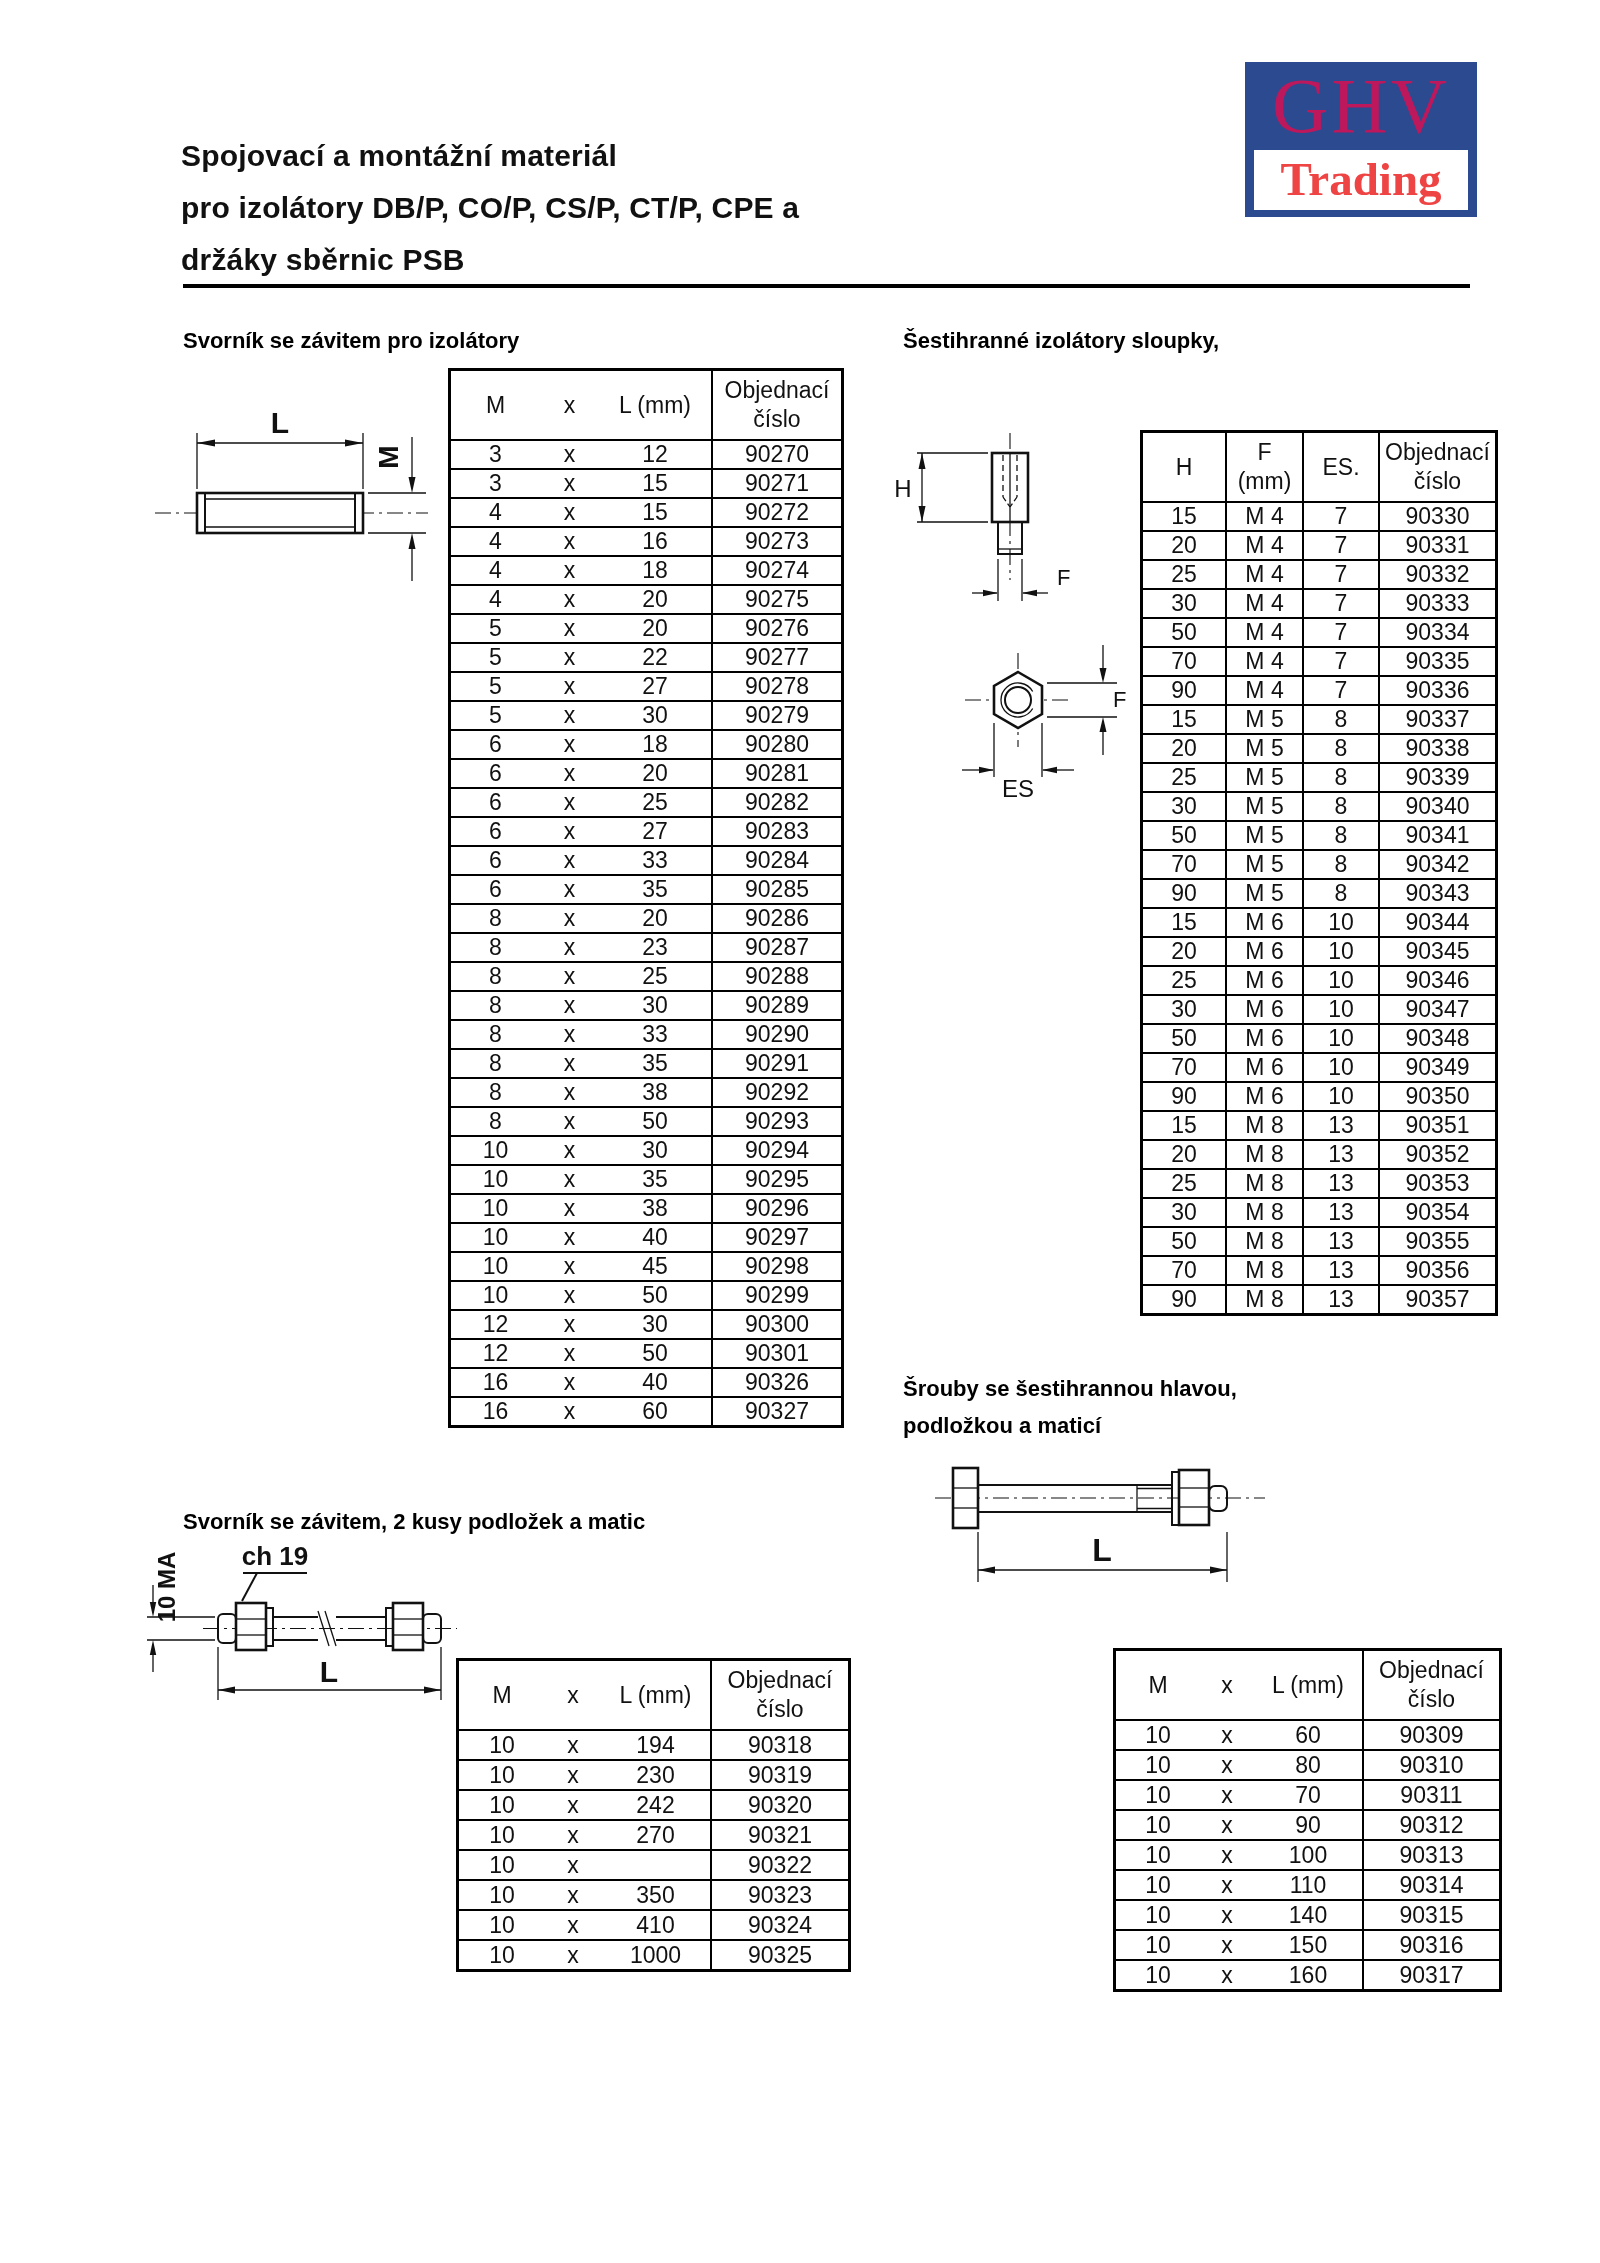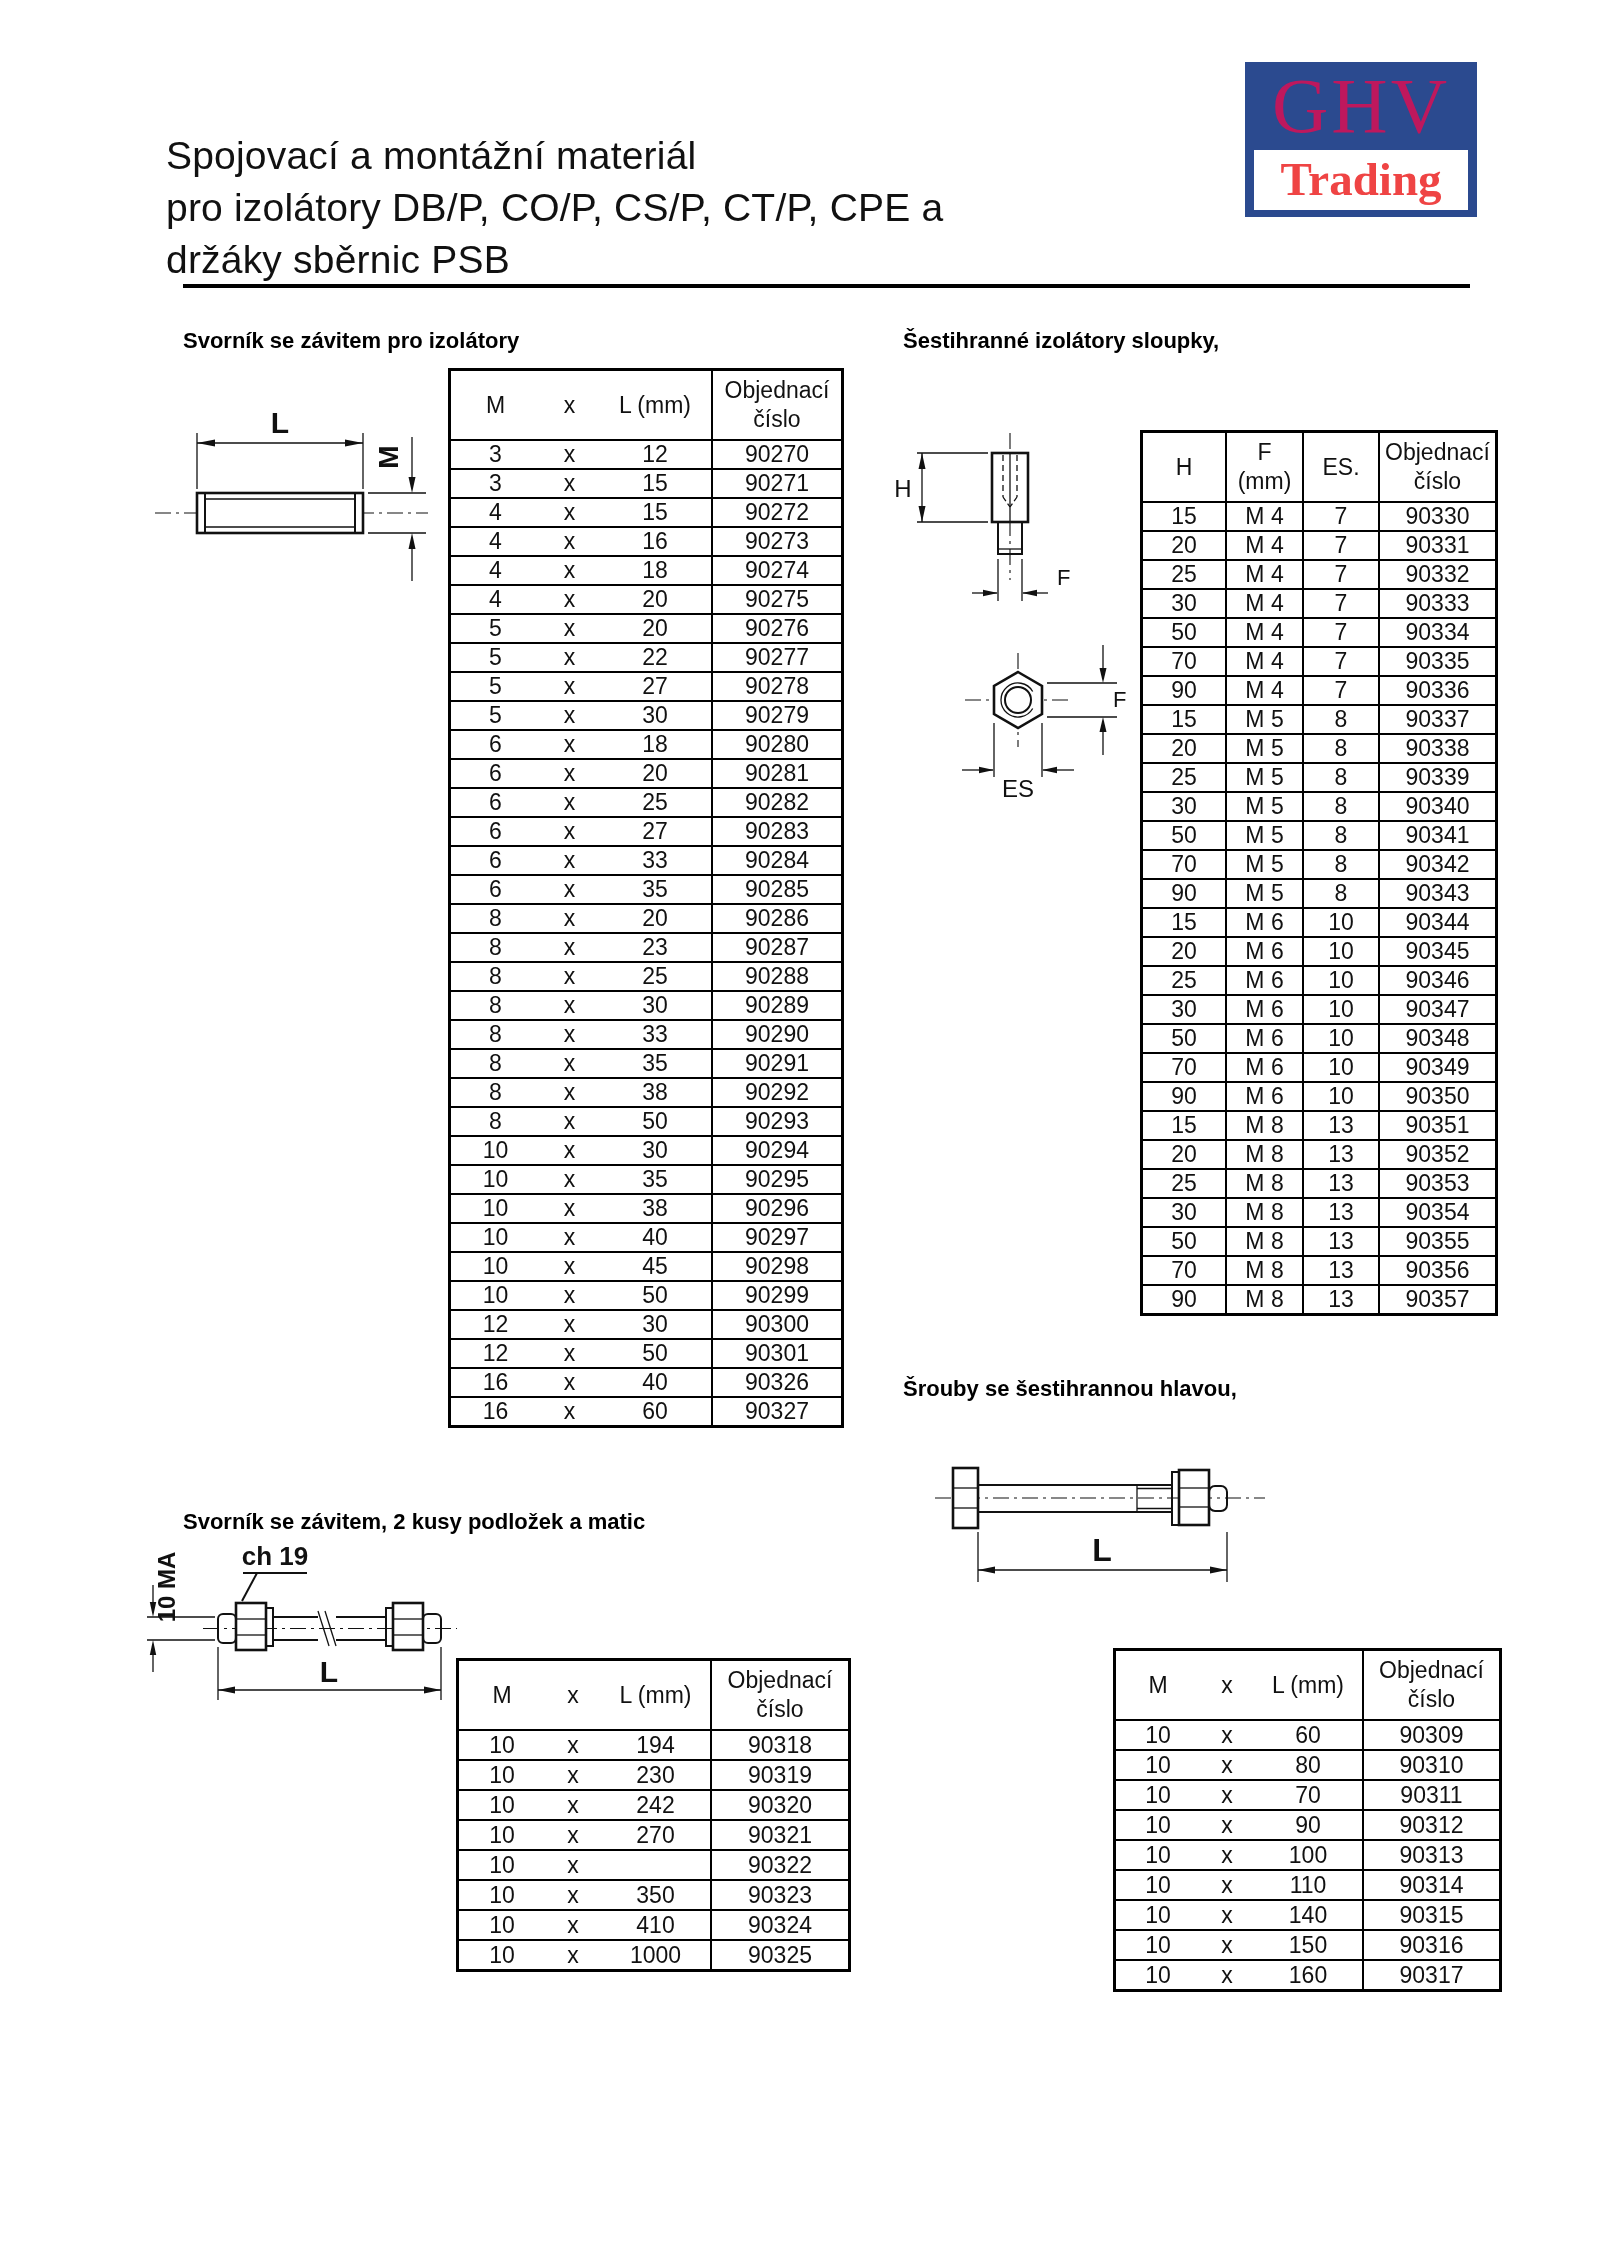--- a/index.html
+++ b/index.html
@@ -1,21 +1,21 @@
 <!DOCTYPE html>
 <html><head>
 <meta charset="utf-8">
 <style>
   html,body{margin:0;padding:0;background:#e8e8e8;}
   #page{
     position:relative;width:1600px;height:2263px;background:#ffffff;
     font-family:"Liberation Sans",sans-serif;color:#111;overflow:hidden;
   }
   
-  #title-block{position:absolute;left:166px;top:130px;font-size:39px;font-weight:normal;line-height:52px;letter-spacing:0.2px;}
+  #title-block{position:absolute;left:181px;top:130px;font-size:30px;font-weight:bold;line-height:52px;letter-spacing:0.2px;}
   #logo{position:absolute;left:1245px;top:62px;width:232px;height:155px;}
   #logo .logo-top{position:absolute;inset:0;}
   #logo .ghv{position:absolute;left:0;top:-4px;width:100%;text-align:center;font-family:"Liberation Serif",serif;font-size:78px;line-height:96px;color:#be185d;letter-spacing:3px;}
   #logo .trading-box{position:absolute;left:9px;right:9px;bottom:7px;height:60px;background:#fff;}
   #logo .trading{width:100%;text-align:center;font-family:"Liberation Serif",serif;font-weight:bold;font-size:47px;line-height:58px;}
   #header-rule{position:absolute;left:183px;top:284px;width:1287px;height:4px;background:#000;}
   
   .sec-heading{position:absolute;font-size:22px;font-weight:bold;line-height:37px;color:#000;}
   
   table.spec-table{position:absolute;border-collapse:collapse;table-layout:fixed;background:#fff;}
@@ -639,20 +639,21 @@
           <td>10</td>
           <td>x</td>
           <td>1000</td>
           <td>90325</td>
         </tr>
       </tbody>
   </table>
 
   <div class="sec-heading" style="left:903px;top:1370px;">
     <div>Šrouby se šestihrannou hlavou,</div>
+    <div>podložkou a maticí</div>
   </div>
 
   <svg class="drawing" style="left:930px;top:1440px;" width="340" height="170" viewBox="0 0 340 170">
     <line class="cl" x1="5" y1="58" x2="335" y2="58"></line>
     <rect class="thick" x="23" y="28" width="25" height="60"></rect>
     <line class="thin" x1="23" y1="48" x2="48" y2="48"></line>
     <line class="thin" x1="23" y1="68" x2="48" y2="68"></line>
     <line class="med" x1="48" y1="45" x2="242" y2="45"></line>
     <line class="med" x1="48" y1="72" x2="242" y2="72"></line>
     <line class="thin" x1="207" y1="45" x2="207" y2="72"></line>

